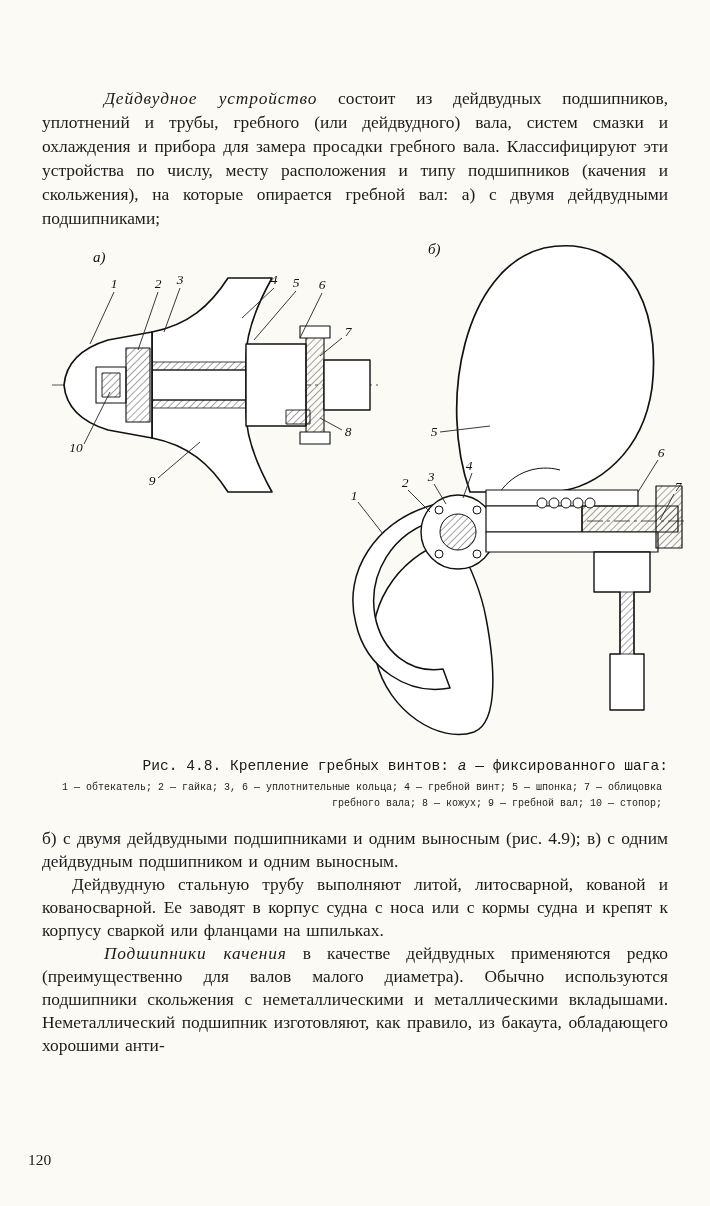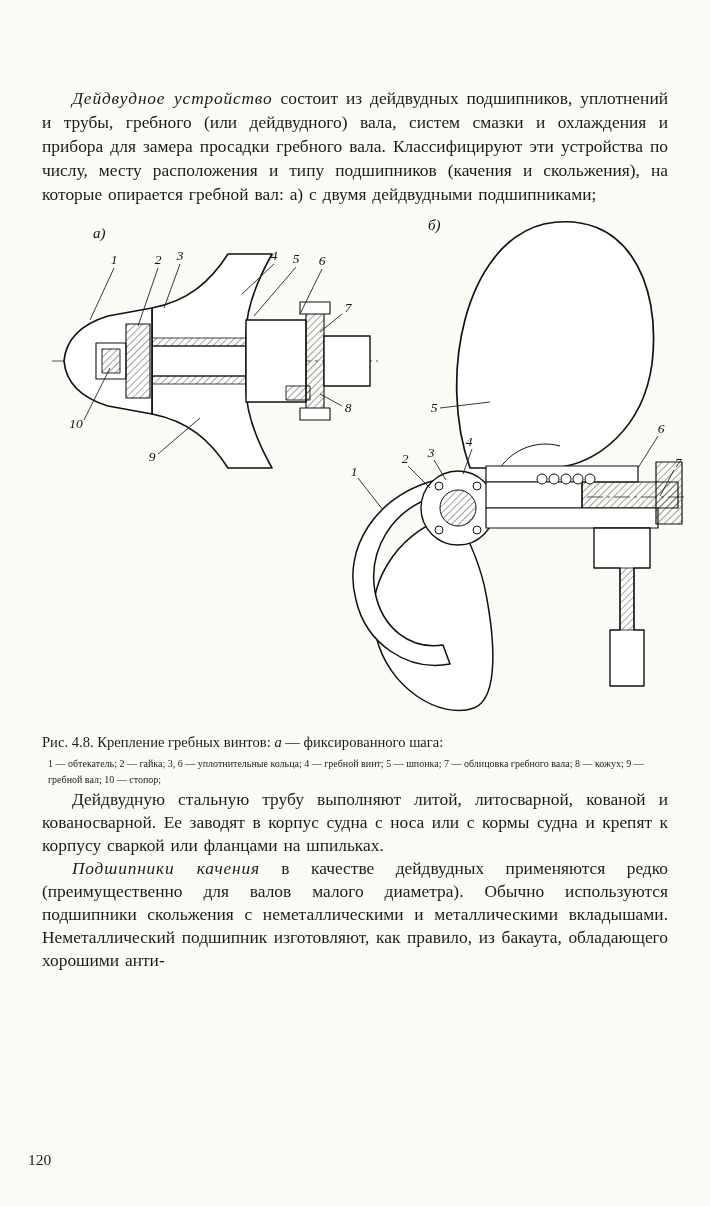--- a/index.html
+++ b/index.html
@@ -20,27 +20,27 @@
 
   .body {
     font-size: 17.4px;
     line-height: 24px;
     text-align: justify;
     margin: 0;
     word-spacing: 1.5px;
   }
   .lower { line-height: 23px; }
   .indent { text-indent: 30px; }
-  .lead { font-style: italic; letter-spacing: 0.8px; }
+  .lead { font-style: italic; letter-spacing: 0.8px; margin-left: 32px; }
   .mt { margin-top: 15px; }
 
   .figure { margin: 10px 0 0 -4px; height: 505px; }
   svg { overflow: visible; display: block; }
 
-  .caption { margin-top: 12px; text-align: left; }
+  .caption { margin-top: 12px; text-align: right; font-family: Liberation Mono, monospace; }
   .cap-title { font-size: 14.6px; line-height: 18px; margin-bottom: 5px; }
   .cap-list  { font-size: 10px; line-height: 16px; padding: 0 6px; }
   .cap-sub   { font-size: 13.4px; line-height: 17px; margin: 2px 0; }
   .cap-title i, .cap-sub i { font-style: italic; }
 
   .page-number {
     position: absolute;
     left: 28px;
     top: 1151px;
     font-size: 15.5px;
@@ -146,18 +146,19 @@
         <text class="co" x="640" y="251">7</text>
       </g>
     </svg>
   </figure>
 
   <div class="caption">
     <div class="cap-title"><span>Рис. 4.8. Крепление гребных винтов: </span><i>а</i><span> — фиксированного шага:</span></div>
     <div class="cap-list">1 — обтекатель; 2 — гайка; 3, 6 — уплотнительные кольца; 4 — гребной винт; 5 — шпонка; 7 — облицовка гребного вала; 8 — кожух; 9 — гребной вал; 10 — стопор;</div>
   </div>
 
+  <p class="body lower mt">б) с двумя дейдвудными подшипниками и одним выносным (рис. 4.9); в) с одним дейдвудным подшипником и одним выносным.</p>
   <p class="body lower indent">Дейдвудную стальную трубу выполняют литой, литосварной, кованой и кованосварной. Ее заводят в корпус судна с носа или с кормы судна и крепят к корпусу сваркой или фланцами на шпильках.</p>
   <p class="body lower indent"><i class="lead">Подшипники качения</i><span> в качестве дейдвудных применяются редко (преимущественно для валов малого диаметра). Обычно используются подшипники скольжения с неметаллическими и металлическими вкладышами. Неметаллический подшипник изготовляют, как правило, из бакаута, обладающего хорошими анти-</span></p>
 
   <div class="page-number">120</div>
 
 </div>
 
 </body></html>

